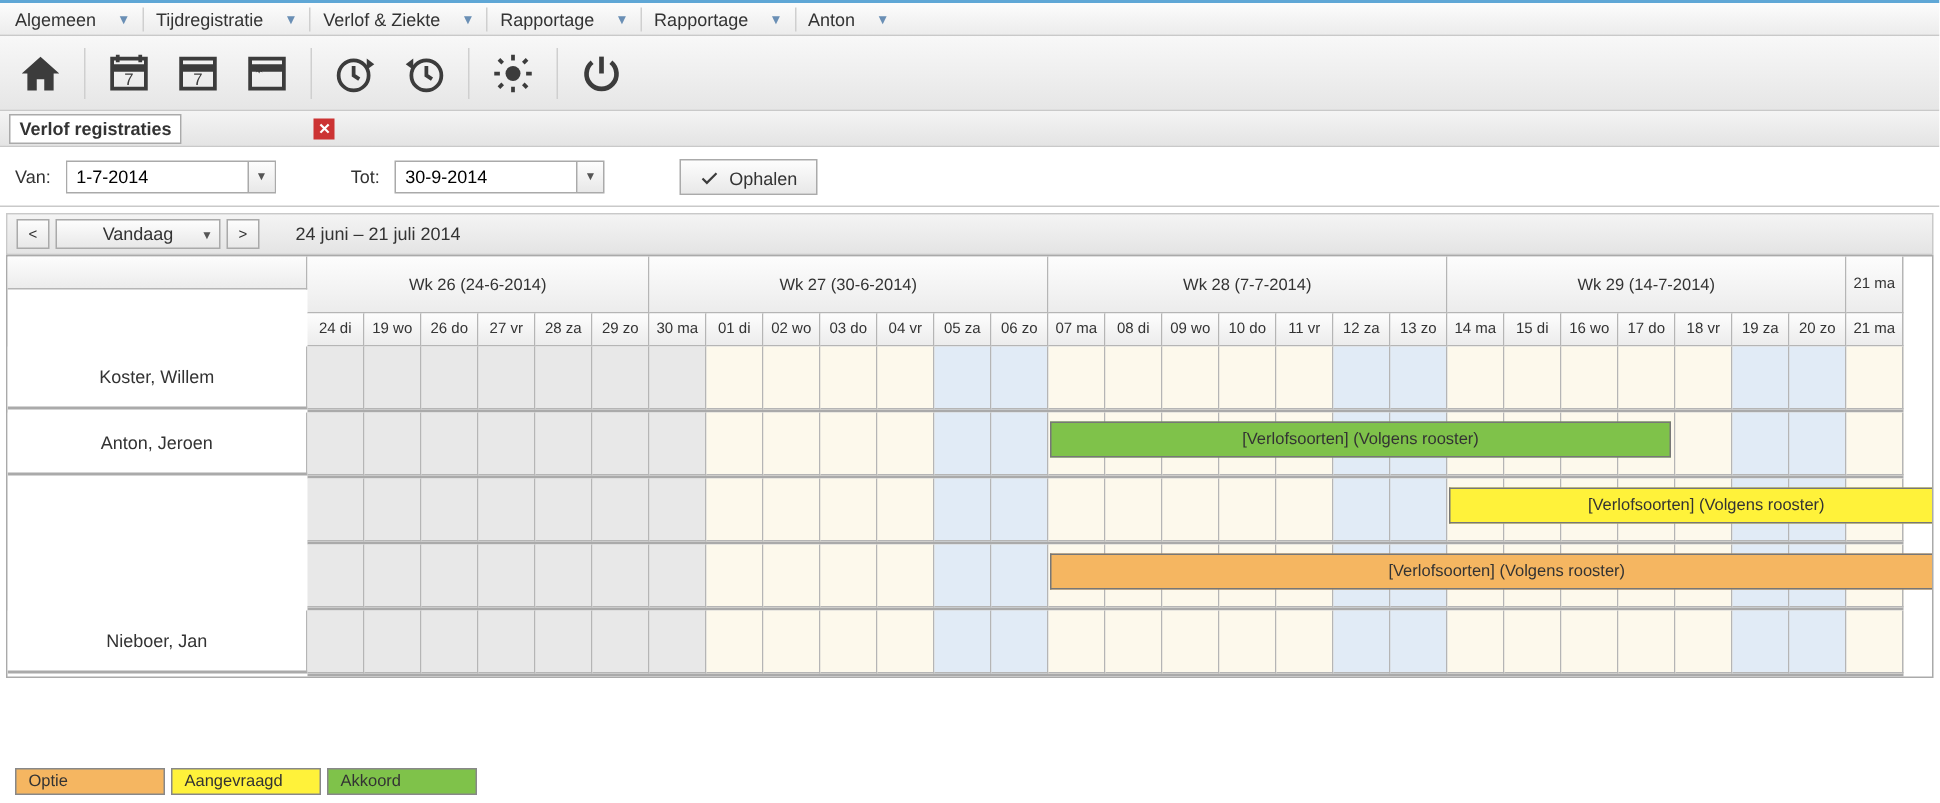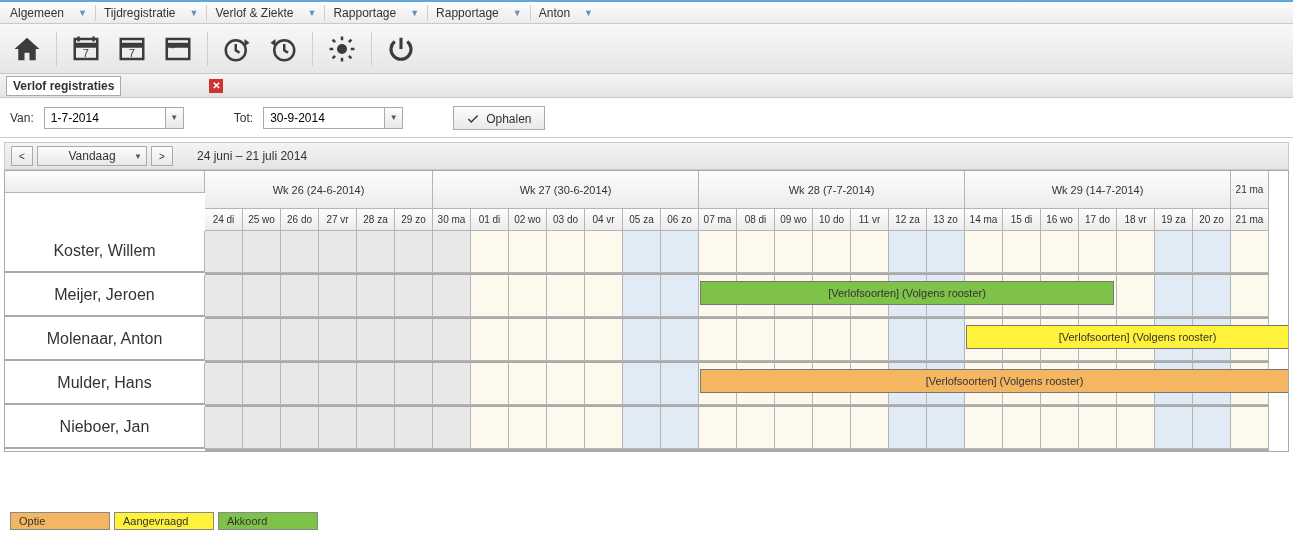--- a/index.html
+++ b/index.html
@@ -39,21 +39,21 @@
   .todaybtn .dd { position:absolute; right:4px; font-size:8px; color:#555;}
   .rangelabel { margin-left:20px; color:#333;}
 
   
   .gridwrap { margin:0 4px; border:1px solid #aaa; overflow:hidden; }
   .grid { display:grid; grid-template-columns: 200px repeat(28, 38px); }
   .hcell, .dcell, .wcell, .ncell, .cell { border-right:1px solid #b5b5b5; border-bottom:1px solid #b5b5b5; display:flex; align-items:center; justify-content:center; font-size:11px;}
   .hcell { background:linear-gradient(#fdfdfd,#ececec); height:22px;}
   .wcell { background:linear-gradient(#fdfdfd,#ececec); height:38px; }
   .dcell { background:linear-gradient(#fdfdfd,#ececec); height:22px; font-size:10px; overflow:hidden; white-space:nowrap;}
-  .ncell { background:#fff; height:42px; justify-content:center; font-size:16px;}
+  .ncell { background:#fff; height:42px; justify-content:center; font-size:12px;}
   .cell { height:42px; }
 
   
   .bg-gray  { background:#e8e8e8; }
   .bg-cream { background:#fdf9ec; }
   .bg-blue  { background:#e1ebf6; }
 
   
   .bar { position:absolute; top:6px; height:24px; border:1px solid #777; display:flex; align-items:center; justify-content:center; font-size:11px; white-space:nowrap; overflow:visible; padding:0 16px;}
   .bar-green  { background:#7fc24a; }
@@ -210,21 +210,21 @@
 
   <div class="gridwrap">
     <div class="grid" id="grid">
         <div class="hcell" style="grid-row: 1 / span 2;"></div>
         <div class="wcell" style="grid-column: 2 / span 6;">Wk 26 (24-6-2014)</div>
         <div class="wcell" style="grid-column: 8 / span 7;">Wk 27 (30-6-2014)</div>
         <div class="wcell" style="grid-column: 15 / span 7;">Wk 28 (7-7-2014)</div>
         <div class="wcell" style="grid-column: 22 / span 7;">Wk 29 (14-7-2014)</div>
         <div class="wcell" style="grid-column: 29 / span 1; font-size: 10px; overflow: hidden; white-space: nowrap;">21 ma</div>
         <div class="dcell">24 di</div>
-        <div class="dcell">25 wo</div>
+        <div class="dcell">19 wo</div>
         <div class="dcell">26 do</div>
         <div class="dcell">27 vr</div>
         <div class="dcell">28 za</div>
         <div class="dcell">29 zo</div>
         <div class="dcell">30 ma</div>
         <div class="dcell">01 di</div>
         <div class="dcell">02 wo</div>
         <div class="dcell">03 do</div>
         <div class="dcell">04 vr</div>
         <div class="dcell">05 za</div>
@@ -268,21 +268,21 @@
           <div class="cell bg-blue"></div>
           <div class="cell bg-cream"></div>
           <div class="cell bg-cream"></div>
           <div class="cell bg-cream"></div>
           <div class="cell bg-cream"></div>
           <div class="cell bg-cream"></div>
           <div class="cell bg-blue"></div>
           <div class="cell bg-blue"></div>
           <div class="cell bg-cream"></div>
         </div>
-        <div class="ncell" style="border-bottom: 2px solid rgb(170, 170, 170);">Meijer, Jeroen</div>
+        <div class="ncell" style="border-bottom: 2px solid rgb(170, 170, 170);">Anton, Jeroen</div>
         <div class="rowcontainer" style="border-bottom: 2px solid rgb(170, 170, 170);">
           <div class="cell bg-gray"></div>
           <div class="cell bg-gray"></div>
           <div class="cell bg-gray"></div>
           <div class="cell bg-gray"></div>
           <div class="cell bg-gray"></div>
           <div class="cell bg-gray"></div>
           <div class="cell bg-gray"></div>
           <div class="cell bg-cream"></div>
           <div class="cell bg-cream"></div>
@@ -300,21 +300,20 @@
           <div class="cell bg-cream"></div>
           <div class="cell bg-cream"></div>
           <div class="cell bg-cream"></div>
           <div class="cell bg-cream"></div>
           <div class="cell bg-cream"></div>
           <div class="cell bg-blue"></div>
           <div class="cell bg-blue"></div>
           <div class="cell bg-cream"></div>
           <div class="bar bar-green" style="left: 495px; width: 414px;">[Verlofsoorten] (Volgens rooster)</div>
         </div>
-        <div class="ncell" style="border-bottom: 2px solid rgb(170, 170, 170);">Molenaar, Anton</div>
         <div class="rowcontainer" style="border-bottom: 2px solid rgb(170, 170, 170);">
           <div class="cell bg-gray"></div>
           <div class="cell bg-gray"></div>
           <div class="cell bg-gray"></div>
           <div class="cell bg-gray"></div>
           <div class="cell bg-gray"></div>
           <div class="cell bg-gray"></div>
           <div class="cell bg-gray"></div>
           <div class="cell bg-cream"></div>
           <div class="cell bg-cream"></div>
@@ -332,21 +331,20 @@
           <div class="cell bg-cream"></div>
           <div class="cell bg-cream"></div>
           <div class="cell bg-cream"></div>
           <div class="cell bg-cream"></div>
           <div class="cell bg-cream"></div>
           <div class="cell bg-blue"></div>
           <div class="cell bg-blue"></div>
           <div class="cell bg-cream"></div>
           <div class="bar bar-yellow" style="left: 761px; width: 342px; border-right: none;">[Verlofsoorten] (Volgens rooster)</div>
         </div>
-        <div class="ncell" style="border-bottom: 2px solid rgb(170, 170, 170);">Mulder, Hans</div>
         <div class="rowcontainer" style="border-bottom: 2px solid rgb(170, 170, 170);">
           <div class="cell bg-gray"></div>
           <div class="cell bg-gray"></div>
           <div class="cell bg-gray"></div>
           <div class="cell bg-gray"></div>
           <div class="cell bg-gray"></div>
           <div class="cell bg-gray"></div>
           <div class="cell bg-gray"></div>
           <div class="cell bg-cream"></div>
           <div class="cell bg-cream"></div>

